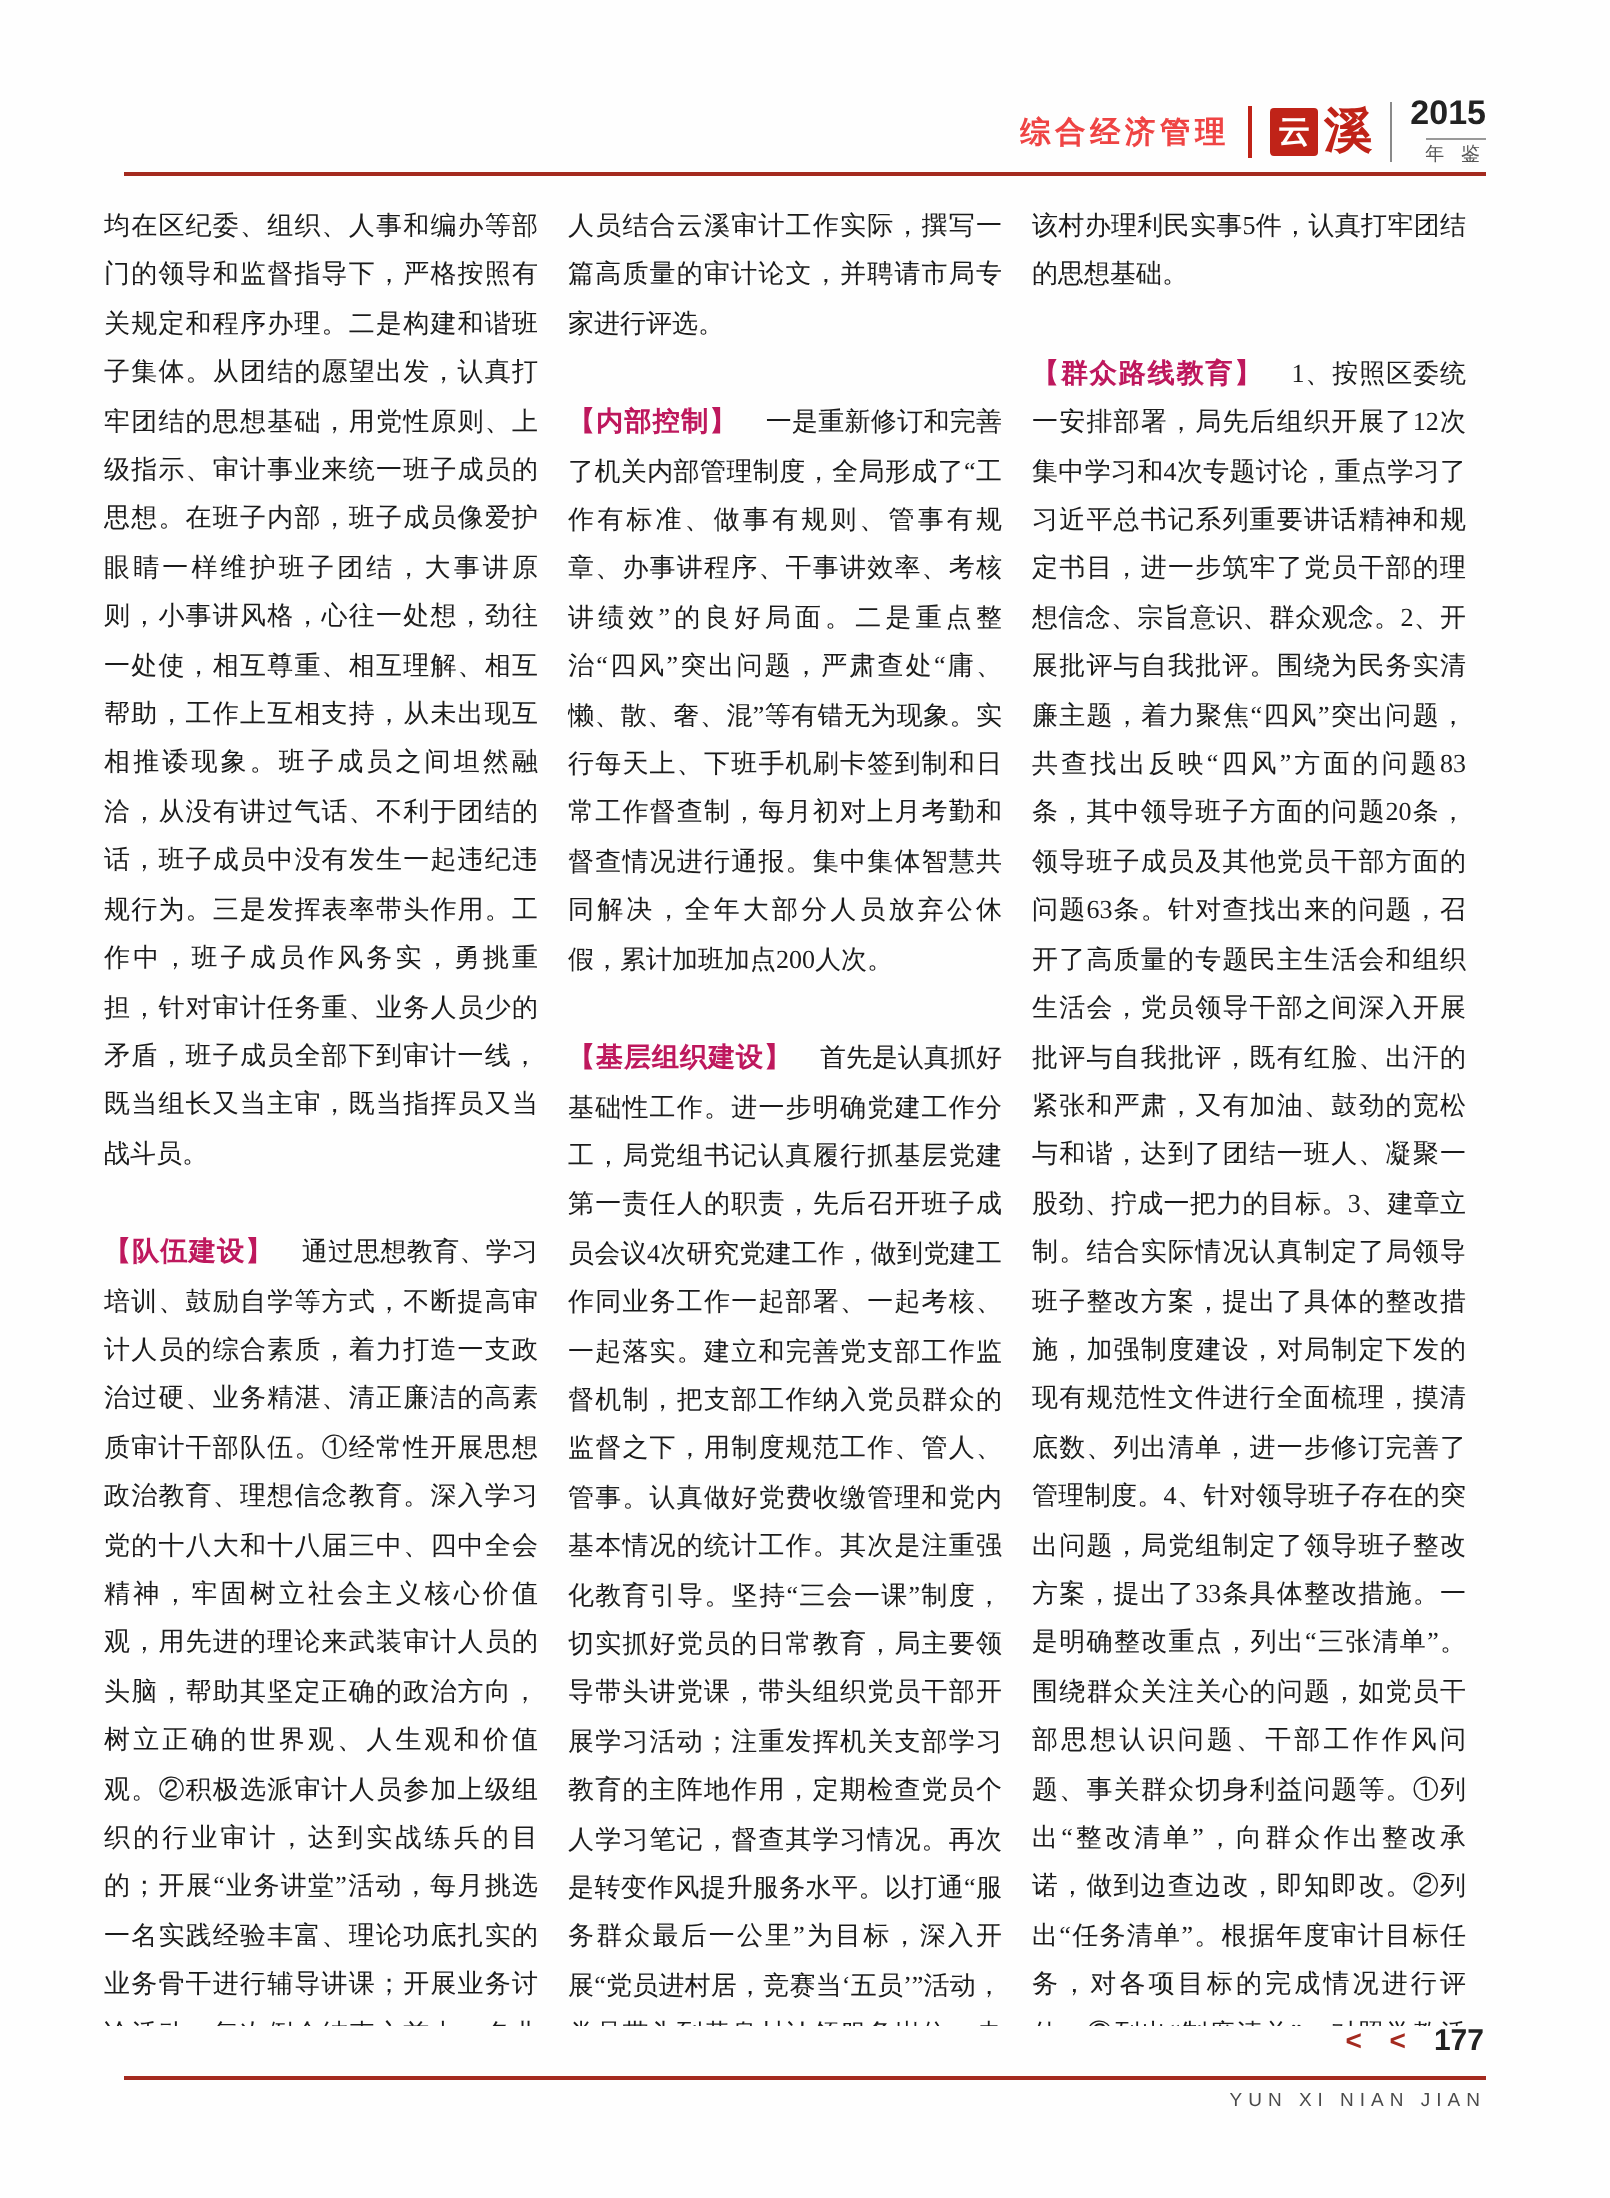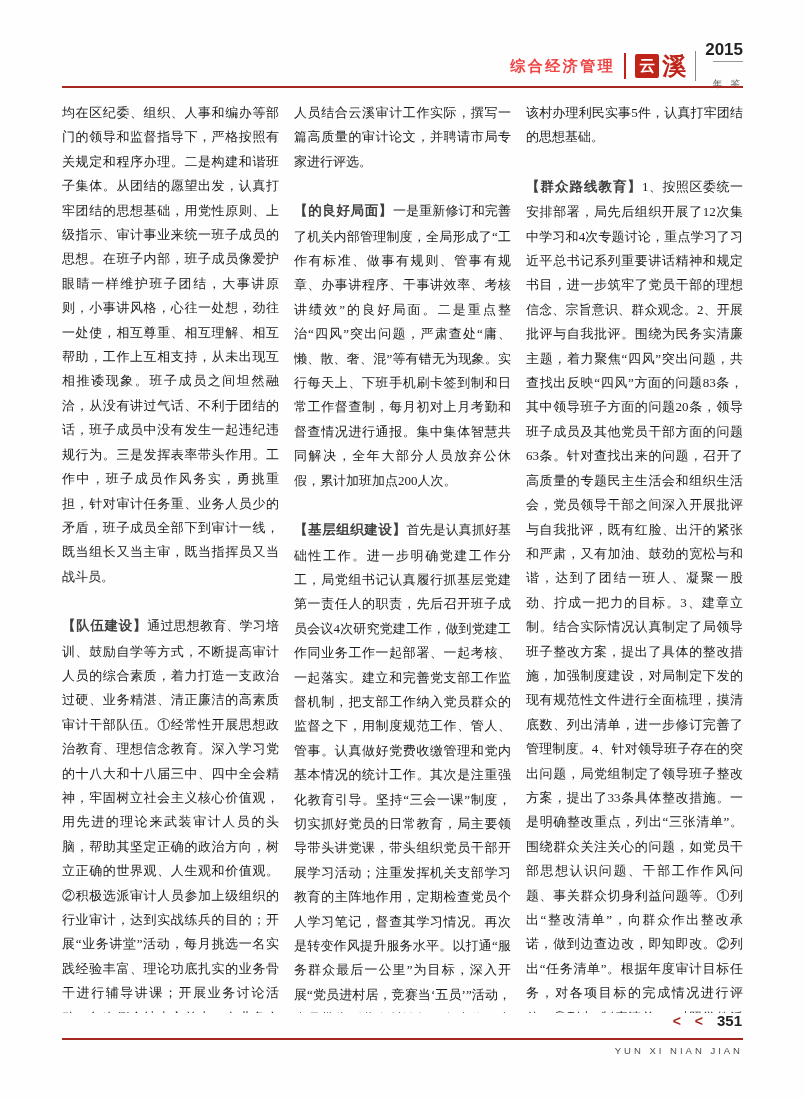--- a/index.html
+++ b/index.html
@@ -38,49 +38,49 @@
     border-radius:2px;
   }
   .logo-xi { color:#c02318; font-size:24px; font-weight:bold; line-height:1; }
   .year-block { display:flex; flex-direction:column; align-items:flex-end; }
   .year {
     font-family:"Liberation Sans", sans-serif;
     font-weight:bold; font-size:17px; color:#222; line-height:1.1;
   }
   .year-label {
     font-size:9.5px; color:#555; letter-spacing:3px;
-    border-top:1px solid #999; margin-top:2px; padding-top:16px;
+    border-top:1px solid #999; margin-top:2px; padding-top:1px;
     white-space:nowrap;
   }
   .rule-top {
     position:absolute; top:86px; left:62px; width:681px; height:2px;
     background:#a42a1f;
   }
 
   
   .columns {
-    position:absolute; top:101px; left:62px;
+    position:absolute; top:101px; left:52px;
     width:681px; height:912px;
     display:flex; gap:15px;
   }
   .col { flex:1 1 0; overflow:hidden; }
   .block {
     font-size:13px;
     line-height:24.4px;
     text-align:justify;
     color:#1b1b1b;
   }
   .block + .block { margin-top:25px; }
   .blk-head {
-    font-family:Liberation Mono, monospace;
+    font-family:Liberation Sans, sans-serif;
     font-weight:bold;
     font-size:13.5px;
     letter-spacing:0.5px;
-    margin-right:0;
-    color:#404040;
+    margin-right:14px;
+    color:#be185d;
   }
   .blk-head:empty { display:none; margin:0; }
 
   
   .page-nav {
     position:absolute; top:1012px; right:63px;
     display:flex; align-items:baseline; gap:9px;
   }
   .chevrons {
     color:#a42a1f;
@@ -123,31 +123,31 @@
 
   <main class="columns">
 
     <div class="col">
       <p class="block"><span class="blk-text">均在区纪委、组织、人事和编办等部门的领导和监督指导下，严格按照有关规定和程序办理。二是构建和谐班子集体。从团结的愿望出发，认真打牢团结的思想基础，用党性原则、上级指示、审计事业来统一班子成员的思想。在班子内部，班子成员像爱护眼睛一样维护班子团结，大事讲原则，小事讲风格，心往一处想，劲往一处使，相互尊重、相互理解、相互帮助，工作上互相支持，从未出现互相推诿现象。班子成员之间坦然融洽，从没有讲过气话、不利于团结的话，班子成员中没有发生一起违纪违规行为。三是发挥表率带头作用。工作中，班子成员作风务实，勇挑重担，针对审计任务重、业务人员少的矛盾，班子成员全部下到审计一线，既当组长又当主审，既当指挥员又当战斗员。</span></p>
       <p class="block"><strong class="blk-head">【队伍建设】</strong><span class="blk-text">通过思想教育、学习培训、鼓励自学等方式，不断提高审计人员的综合素质，着力打造一支政治过硬、业务精湛、清正廉洁的高素质审计干部队伍。①经常性开展思想政治教育、理想信念教育。深入学习党的十八大和十八届三中、四中全会精神，牢固树立社会主义核心价值观，用先进的理论来武装审计人员的头脑，帮助其坚定正确的政治方向，树立正确的世界观、人生观和价值观。②积极选派审计人员参加上级组织的行业审计，达到实战练兵的目的；开展“业务讲堂”活动，每月挑选一名实践经验丰富、理论功底扎实的业务骨干进行辅导讲课；开展业务讨论活动，每次例会结束之前由一名业务人员提出一个具体问题，交由全体人员谈论，集中集体智慧共同解决，开展论文竞赛活动，要求每名审计</span></p>
     </div>
 
     <div class="col">
       <p class="block"><span class="blk-text">人员结合云溪审计工作实际，撰写一篇高质量的审计论文，并聘请市局专家进行评选。</span></p>
-      <p class="block"><strong class="blk-head">【的良好局面】</strong><span class="blk-text">一是重新修订和完善了机关内部管理制度，全局形成了“工作有标准、做事有规则、管事有规章、办事讲程序、干事讲效率、考核讲绩效”的良好局面。二是重点整治“四风”突出问题，严肃查处“庸、懒、散、奢、混”等有错无为现象。实行每天上、下班手机刷卡签到制和日常工作督查制，每月初对上月考勤和督查情况进行通报。集中集体智慧共同解决，全年大部分人员放弃公休假，累计加班加点200人次。</span></p>
+      <p class="block"><strong class="blk-head">【内部控制】</strong><span class="blk-text">一是重新修订和完善了机关内部管理制度，全局形成了“工作有标准、做事有规则、管事有规章、办事讲程序、干事讲效率、考核讲绩效”的良好局面。二是重点整治“四风”突出问题，严肃查处“庸、懒、散、奢、混”等有错无为现象。实行每天上、下班手机刷卡签到制和日常工作督查制，每月初对上月考勤和督查情况进行通报。集中集体智慧共同解决，全年大部分人员放弃公休假，累计加班加点200人次。</span></p>
       <p class="block"><strong class="blk-head">【基层组织建设】</strong><span class="blk-text">首先是认真抓好基础性工作。进一步明确党建工作分工，局党组书记认真履行抓基层党建第一责任人的职责，先后召开班子成员会议4次研究党建工作，做到党建工作同业务工作一起部署、一起考核、一起落实。建立和完善党支部工作监督机制，把支部工作纳入党员群众的监督之下，用制度规范工作、管人、管事。认真做好党费收缴管理和党内基本情况的统计工作。其次是注重强化教育引导。坚持“三会一课”制度，切实抓好党员的日常教育，局主要领导带头讲党课，带头组织党员干部开展学习活动；注重发挥机关支部学习教育的主阵地作用，定期检查党员个人学习笔记，督查其学习情况。再次是转变作风提升服务水平。以打通“服务群众最后一公里”为目标，深入开展“党员进村居，竞赛当‘五员’”活动，党员带头到黄皋村认领服务岗位，走访挂钩群众80余人次，结对帮扶困难户11户，共送出慰问金4000元，为</span></p>
     </div>
 
     <div class="col">
       <p class="block"><span class="blk-text">该村办理利民实事5件，认真打牢团结的思想基础。</span></p>
       <p class="block"><strong class="blk-head">【群众路线教育】</strong><span class="blk-text">1、按照区委统一安排部署，局先后组织开展了12次集中学习和4次专题讨论，重点学习了习近平总书记系列重要讲话精神和规定书目，进一步筑牢了党员干部的理想信念、宗旨意识、群众观念。2、开展批评与自我批评。围绕为民务实清廉主题，着力聚焦“四风”突出问题，共查找出反映“四风”方面的问题83条，其中领导班子方面的问题20条，领导班子成员及其他党员干部方面的问题63条。针对查找出来的问题，召开了高质量的专题民主生活会和组织生活会，党员领导干部之间深入开展批评与自我批评，既有红脸、出汗的紧张和严肃，又有加油、鼓劲的宽松与和谐，达到了团结一班人、凝聚一股劲、拧成一把力的目标。3、建章立制。结合实际情况认真制定了局领导班子整改方案，提出了具体的整改措施，加强制度建设，对局制定下发的现有规范性文件进行全面梳理，摸清底数、列出清单，进一步修订完善了管理制度。4、针对领导班子存在的突出问题，局党组制定了领导班子整改方案，提出了33条具体整改措施。一是明确整改重点，列出“三张清单”。围绕群众关注关心的问题，如党员干部思想认识问题、干部工作作风问题、事关群众切身利益问题等。①列出“整改清单”，向群众作出整改承诺，做到边查边改，即知即改。②列出“任务清单”。根据年度审计目标任务，对各项目标的完成情况进行评估。③列出“制度清单”。对照学教活动规定，结合自身实际，开展清理、废、改、立工作，做好建章立制，</span></p>
     </div>
 
   </main>
 
   <div class="page-nav">
     <span class="chevrons">&lt; &lt;</span>
-    <span class="page-num">351</span>
+    <span class="page-num">177</span>
   </div>
   <div class="rule-bottom"></div>
   <div class="journal">YUN XI NIAN JIAN</div>
 
 </div>
 
 </body></html>

